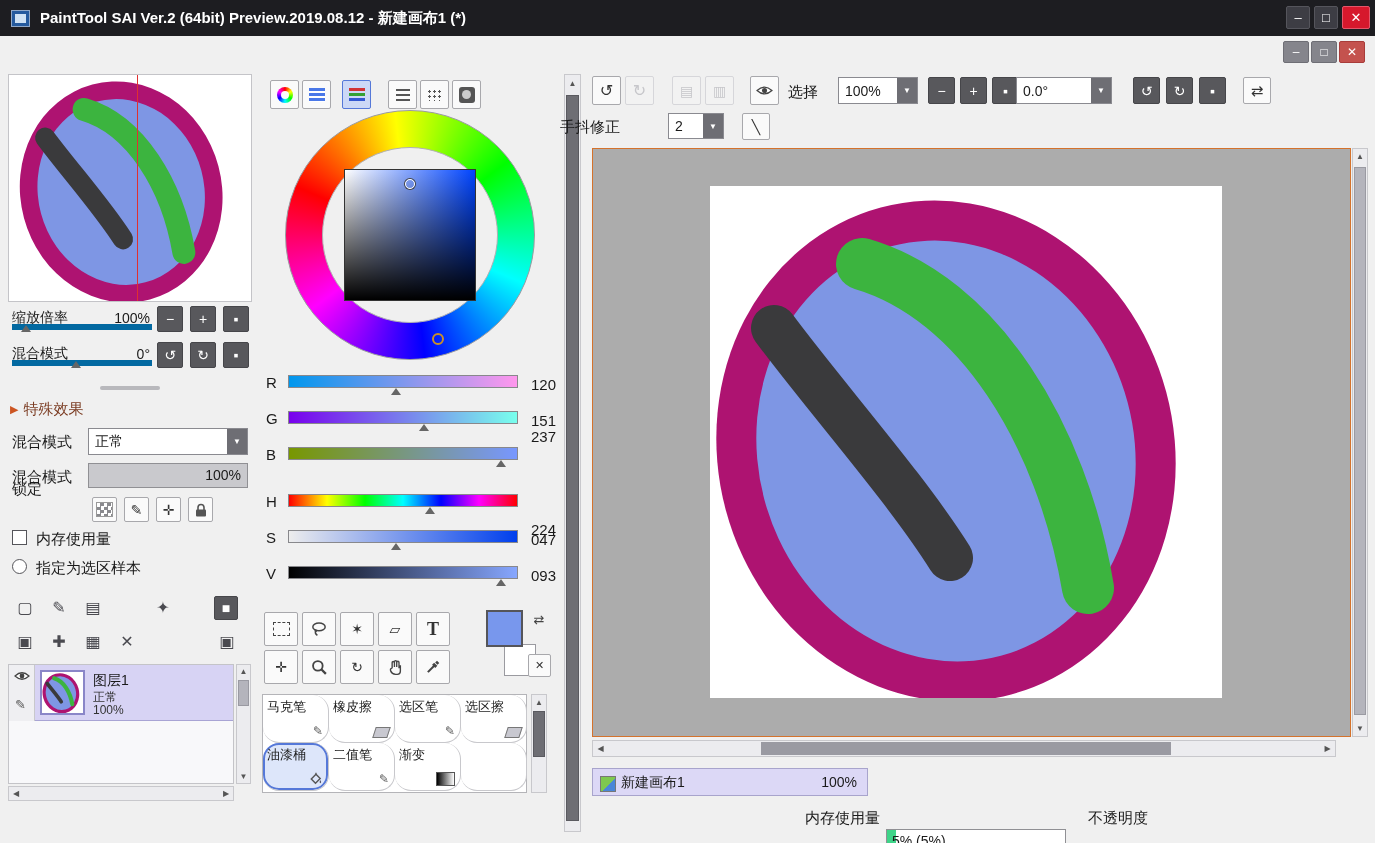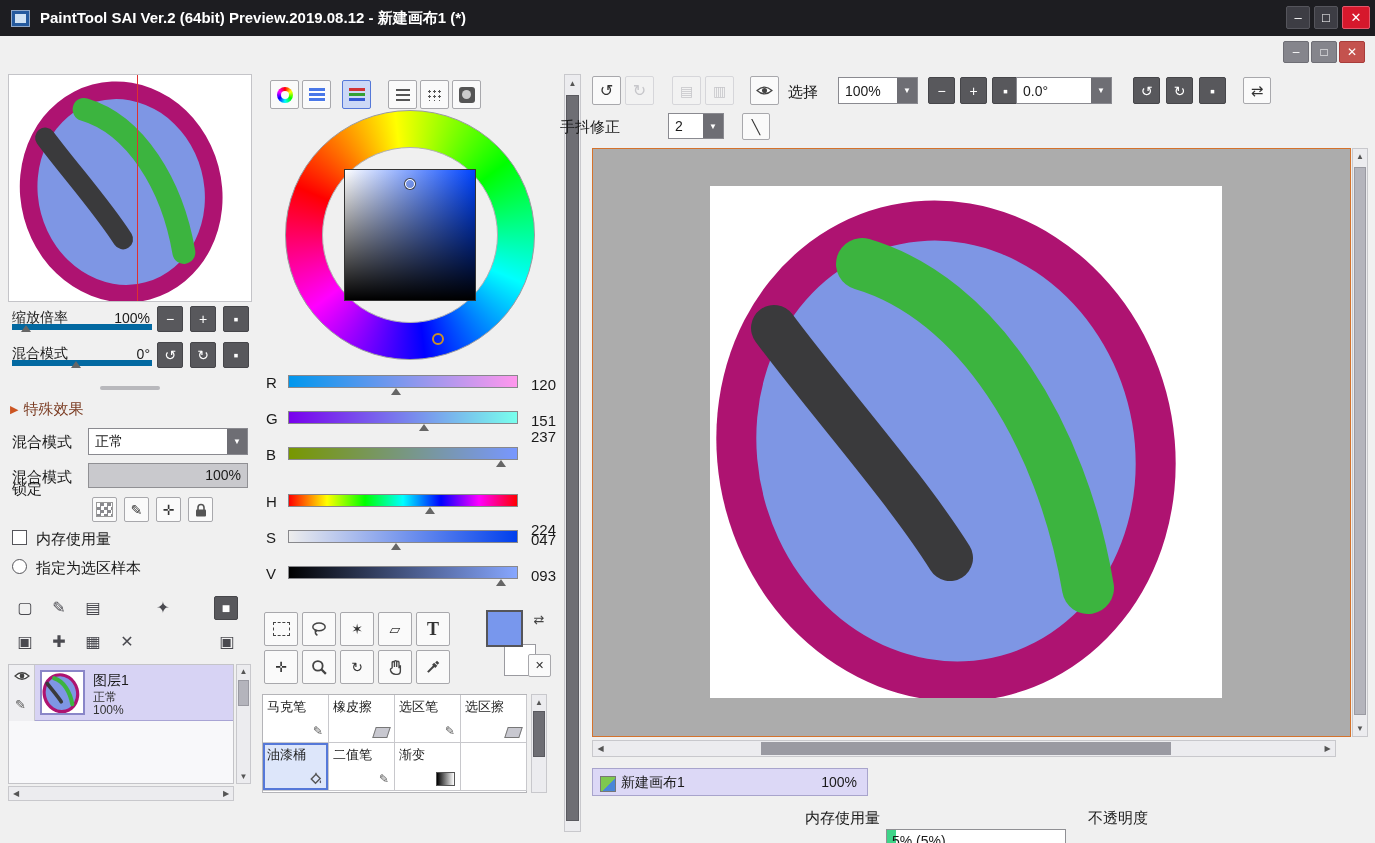--- a/index.html
+++ b/index.html
@@ -96,21 +96,21 @@
   .grad-v{background:linear-gradient(to right,rgb(0,0,0),rgb(135,167,255));}
 
   .tool-btn{width:34px;height:34px;}
   .marquee-glyph{width:15px;height:12px;border:1px dashed #444;}
   .swatch-primary{left:486px;top:610px;width:37px;height:37px;border:2px solid #55555a;}
   .swatch-secondary{left:504px;top:644px;width:32px;height:32px;background:#fff;border:1px solid #9a9aa0;}
 
   .tool-grid{left:262px;top:694px;width:265px;height:99px;background:#fff;border:1px solid #b4b4b8;
     display:grid;grid-template-columns:repeat(4,66px);grid-auto-rows:48px;}
   .tool-cell{position:relative;border-right:1px solid #c8c8cc;border-bottom:1px solid #c8c8cc;
-    font-size:13px;padding:3px 0 0 4px;}
+    font-size:13px;padding:3px 0 0 4px;border-radius:16px;}
   .tool-cell.sel{background:#dde6fa;box-shadow:inset 0 0 0 2px #5578d8;}
   .cell-icon{position:absolute;right:5px;bottom:4px;font-size:12px;color:#555;}
   .eraser-glyph{width:13px;height:9px;background:#c8c8d0;border:1px solid #777;transform:skewX(-18deg);}
   .grad-glyph{width:17px;height:12px;border:1px solid #555;background:linear-gradient(to right,#000,#fff);}
 
   
   .cv-toolbar-label{font-size:15px;}
   .canvas-viewport{left:592px;top:148px;width:759px;height:589px;border:1px solid #d4722c;background:#acacac;overflow:hidden;}
   .canvas-white{left:117px;top:37px;width:512px;height:512px;background:#fff;}
   .canvas-tab{left:592px;top:768px;width:276px;height:28px;background:#dcd8f6;border:1px solid #a8a4cc;}

